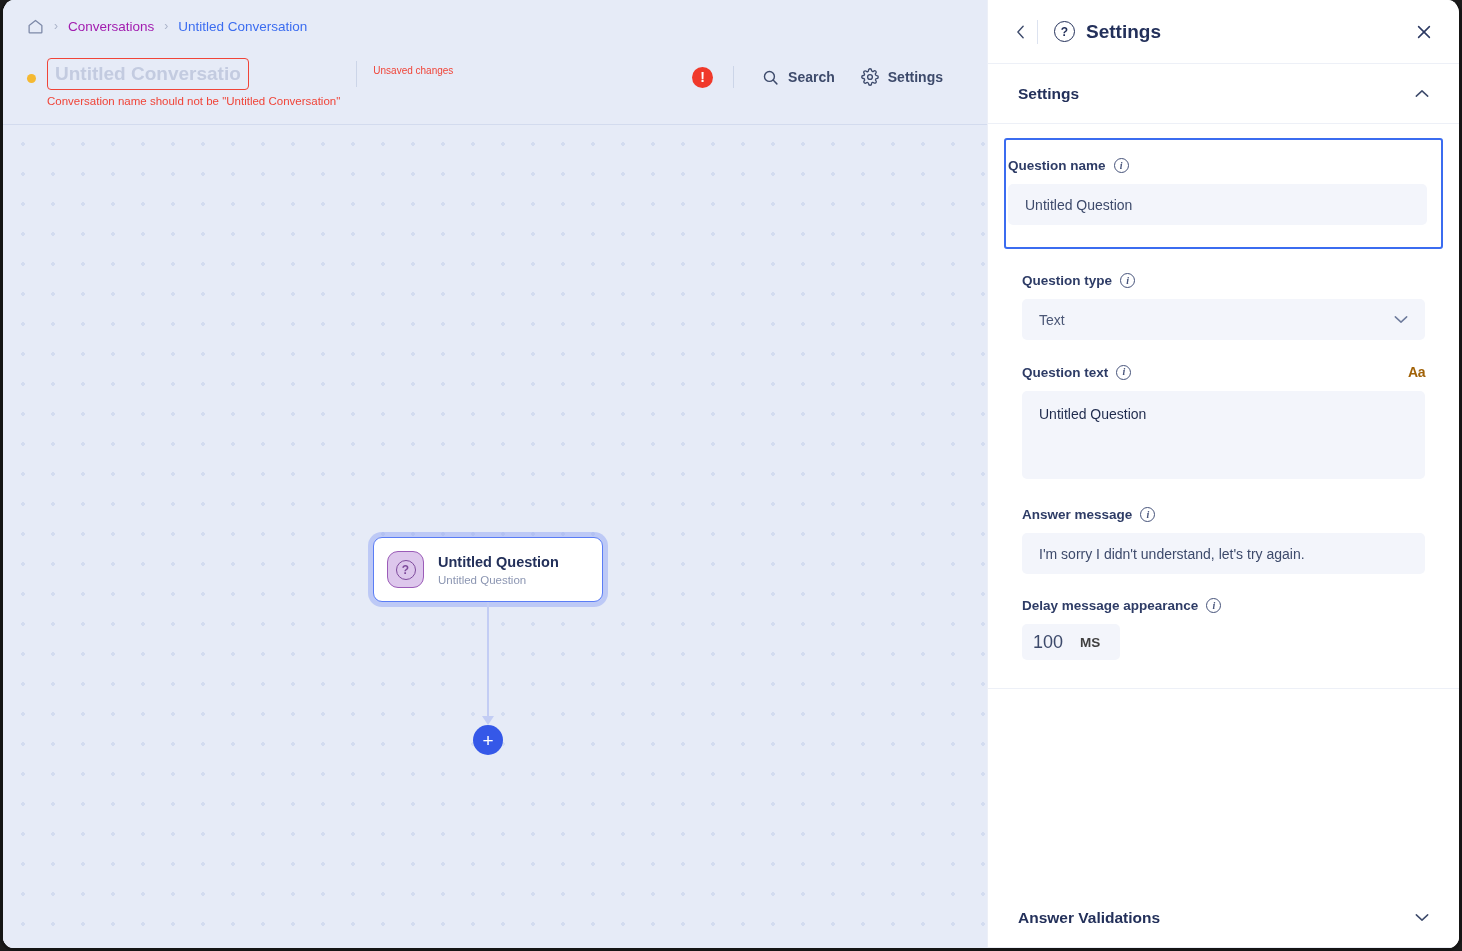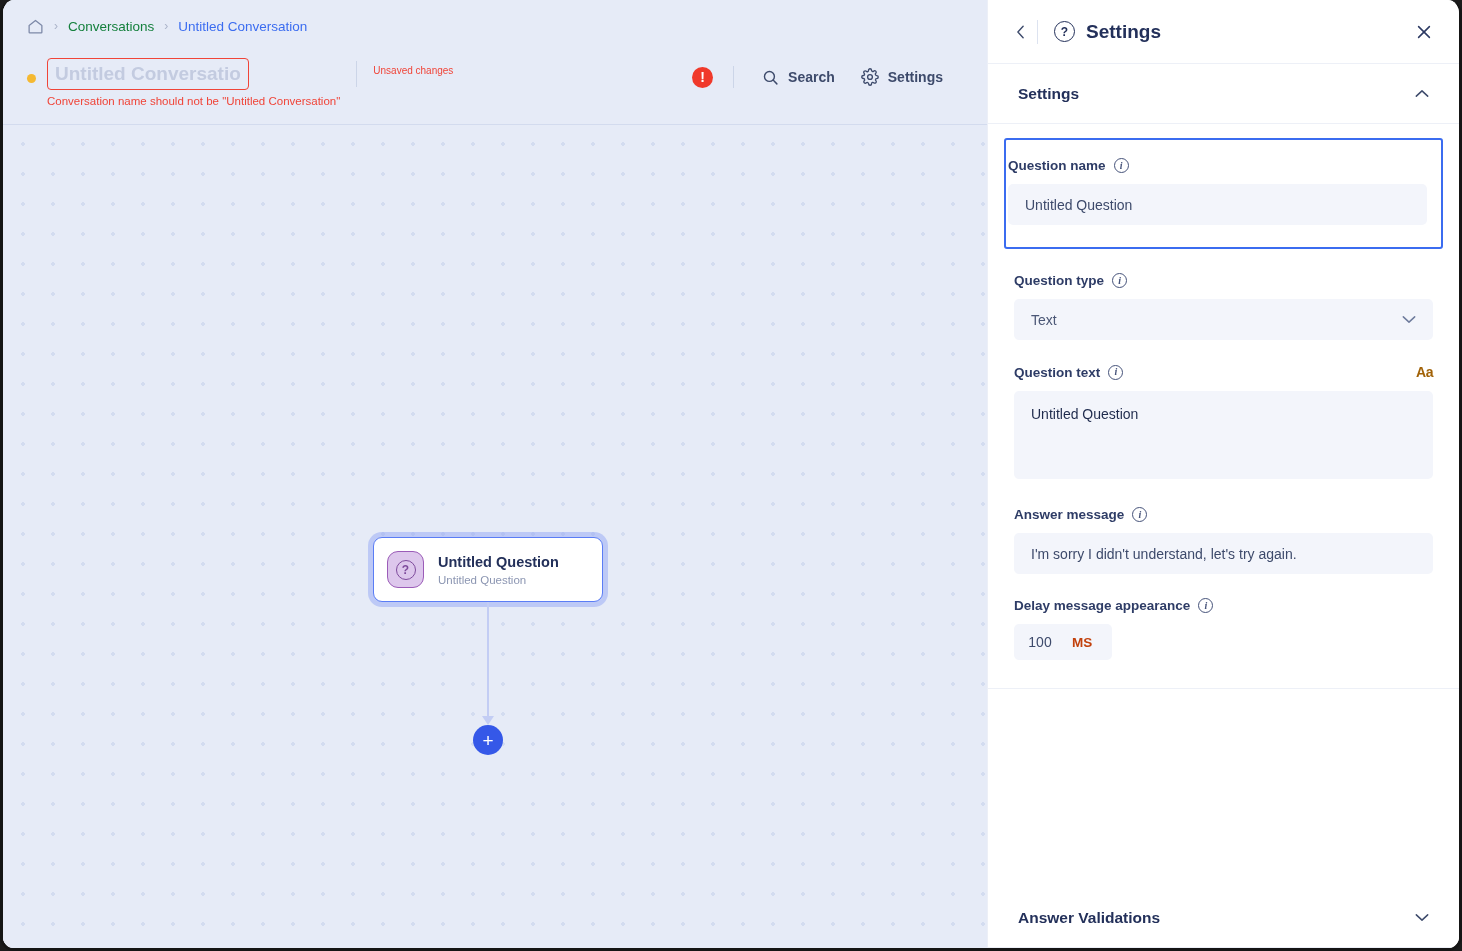--- a/index.html
+++ b/index.html
@@ -31,21 +31,21 @@
   }
   .topbar { position: relative; z-index: 4; background: #e6ebf7; padding: 0 0 0 0; }
 
   .breadcrumb {
     display: flex; align-items: center; gap: 10px;
     height: 52px; padding: 0 0 0 24px;
     font-size: 13.5px; color: #9aa4bf;
   }
   .home-icon { display: flex; align-items: center; }
   .crumb-sep { color: #aab3c9; font-size: 12px; }
-  .crumb { color: #15803d; }
+  .crumb { color: #a21caf; }
   .crumb.active { color: #3b6cf0; }
 
   .titlerow {
     display: flex; align-items: flex-start;
     padding: 6px 24px 0 24px;
     height: 72px;
     position: relative;
   }
   .dot-status {
     width: 9px; height: 9px; border-radius: 50%;
@@ -186,21 +186,21 @@
     display: flex; align-items: center;
     padding: 0 30px 0 30px; height: 60px;
     border-bottom: 1px solid #edf0f7;
     cursor: pointer;
   }
   .acc-title { font-size: 15.5px; font-weight: 700; color: #23305a; }
   .acc-chev { margin-left: auto; color: #3d4a6b; }
 
   .panel-body { flex: 1; overflow: hidden; }
 
-  .field { padding: 0 26px; margin-top: 24px; }
+  .field { padding: 0 34px; margin-top: 24px; }
   .field.highlight {
     margin: 14px 16px 0 16px;
     padding: 18px 14px 22px 2px;
     border: 2px solid #3b6cf0;
     border-radius: 3px;
   }
   .flabel {
     display: flex; align-items: center; gap: 8px;
     font-size: 13.5px; font-weight: 700; color: #2e3c66;
     margin-bottom: 11px;
@@ -241,24 +241,24 @@
     resize: none; outline: none; line-height: 1.4;
   }
   .delay-box {
     display: inline-flex; align-items: center;
     background: #f3f5fb; border-radius: 5px; height: 36px;
     padding: 0 4px 0 0;
   }
   .delay-num {
     width: 52px; height: 36px; background: transparent; border: none;
     text-align: center; font-family: "Liberation Sans", sans-serif;
-    font-size: 14px; color: #3d4a6b; outline: none;
+    font-size: 18px; color: #3d4a6b; outline: none;
   }
   .delay-unit {
-    color: #c2410c; font-size: 13.5px; font-weight: 700;
+    color: #404040; font-size: 13.5px; font-weight: 700;
     padding: 0 16px 0 6px; cursor: pointer;
   }
   .sec-div { height: 1px; background: #edf0f7; margin-top: 28px; }
   svg { display: block; }
 </style>
 </head>
 <body>
 
 <div class="app">
 

